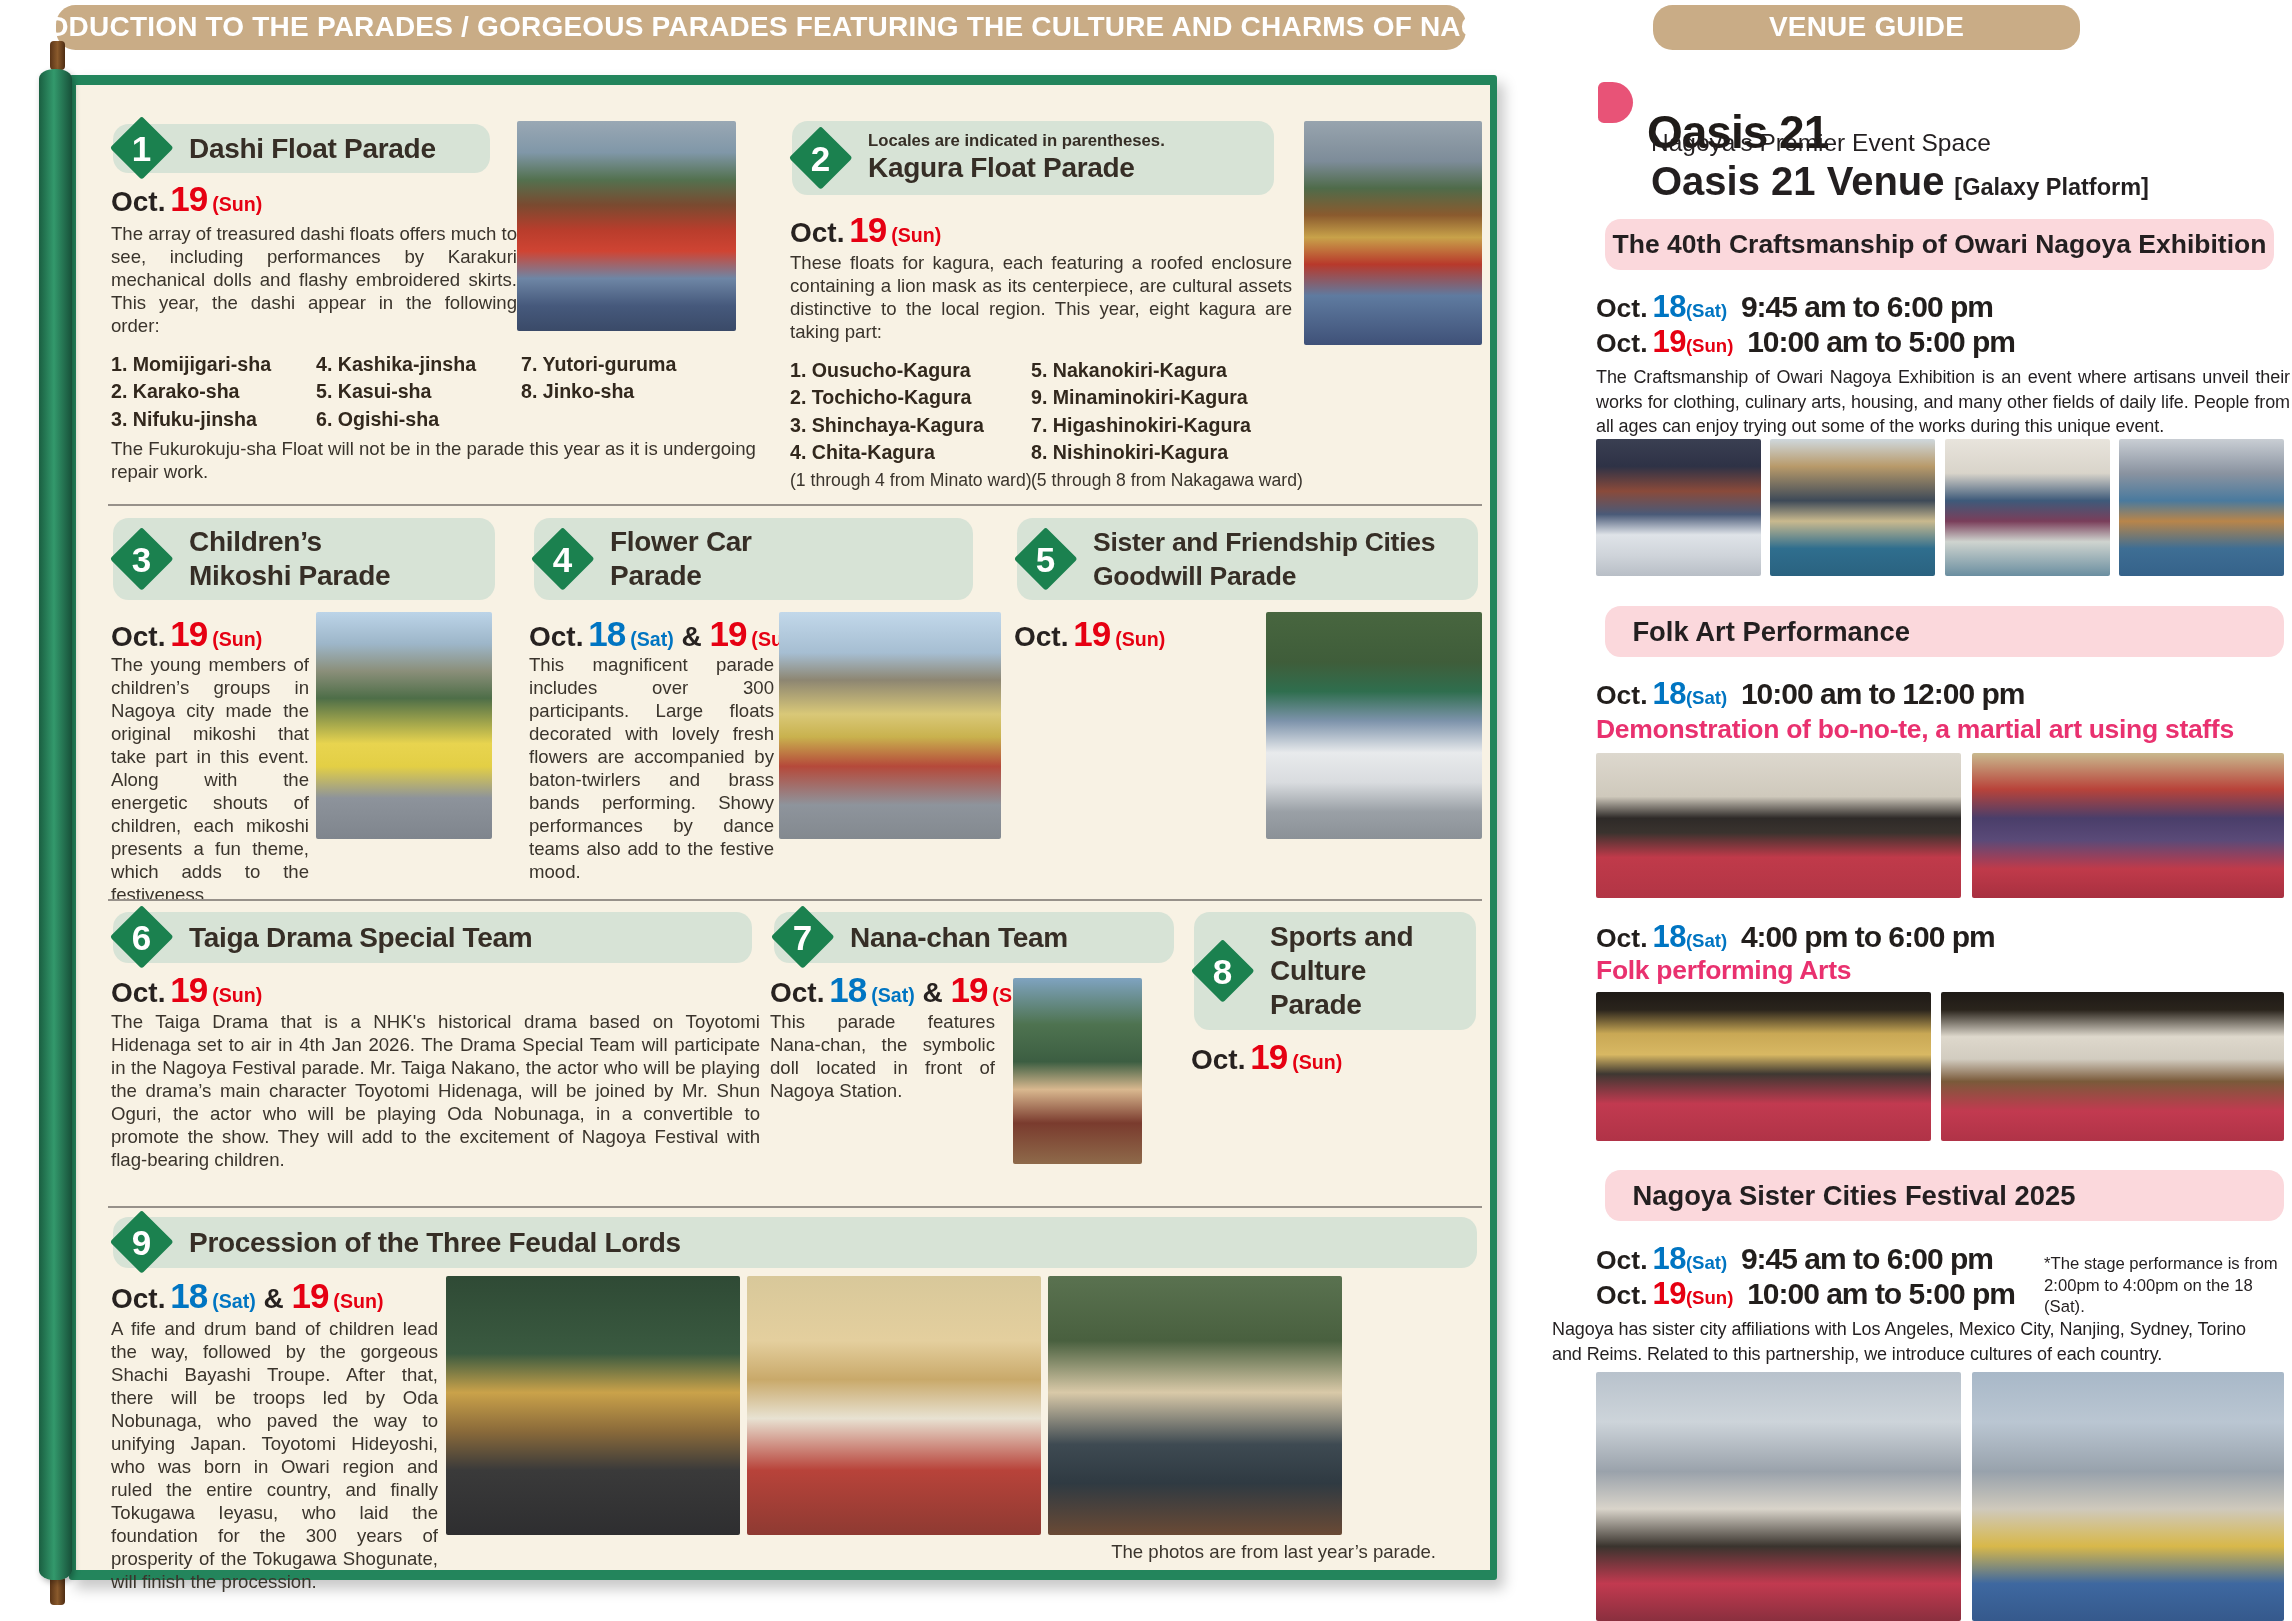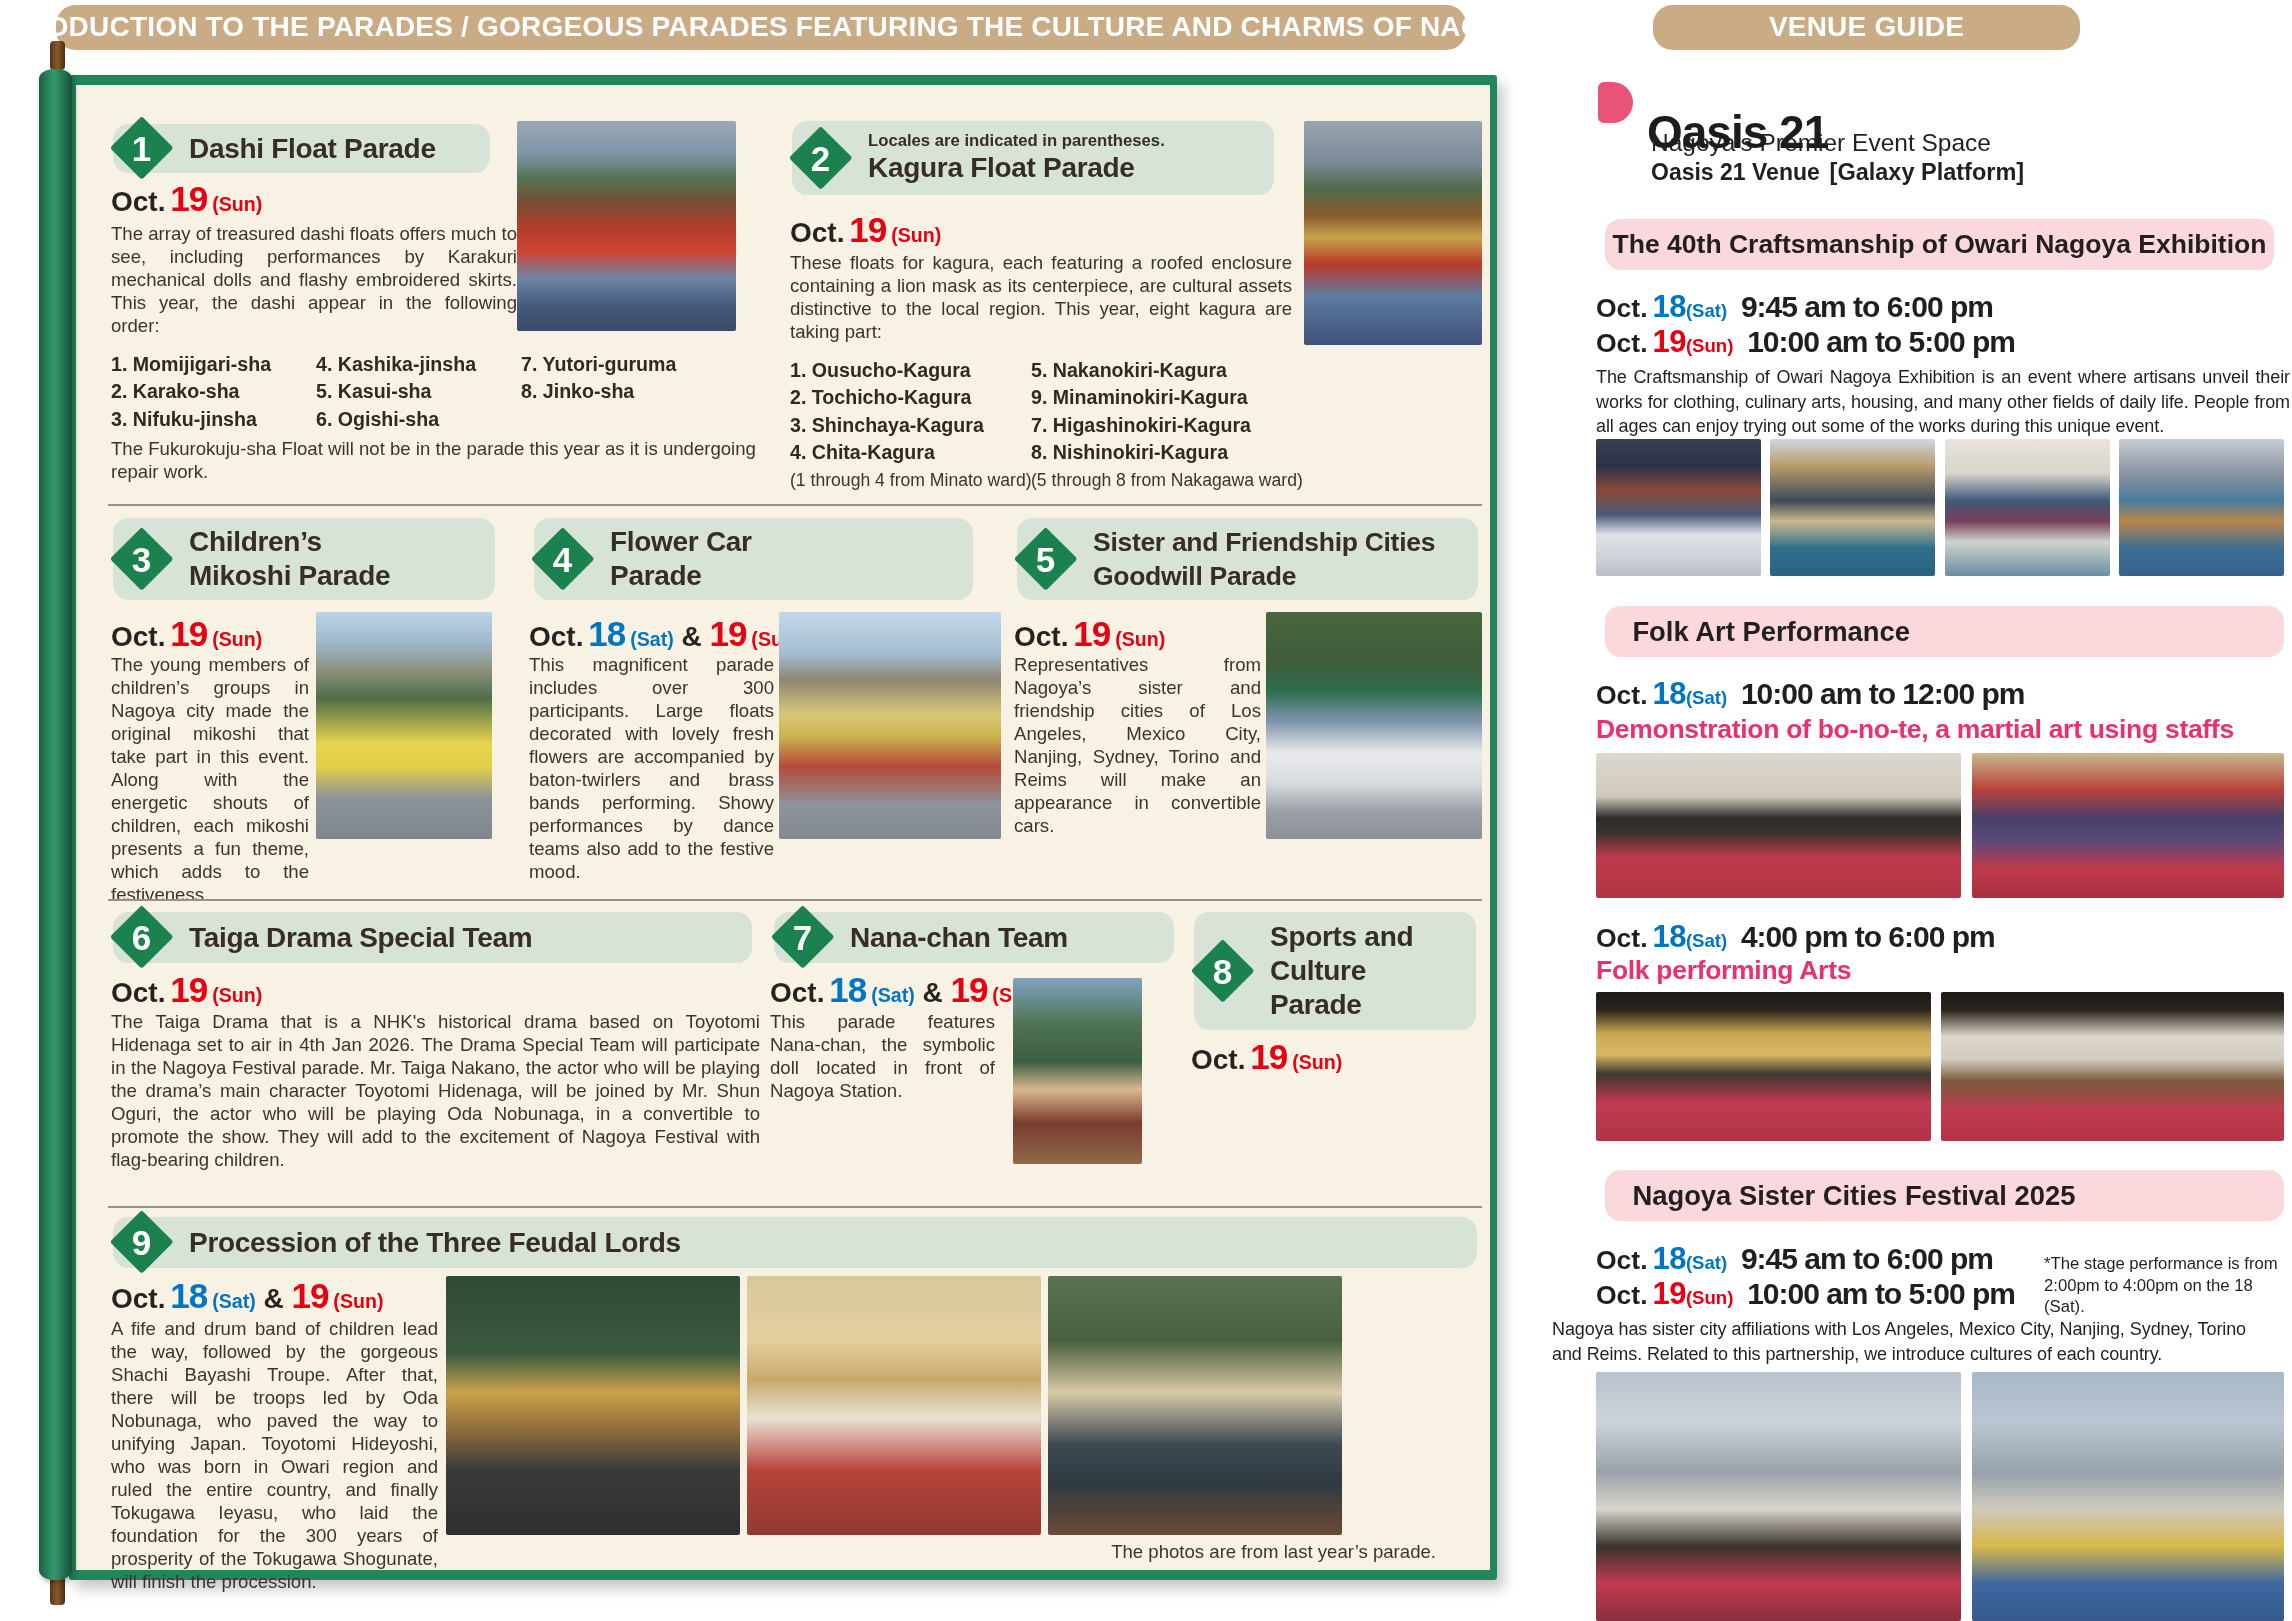--- a/index.html
+++ b/index.html
@@ -61,21 +61,21 @@
   .ph-bo2{background:linear-gradient(180deg,#c9b98e 0%,#b8433a 25%,#4a3e6a 45%,#5a4a78 60%,#c03a4a 80%,#a83040 100%);}
   .ph-folk1{background:linear-gradient(180deg,#1e1a16 0%,#2a241c 12%,#c9a855 28%,#d8b863 42%,#3e3832 55%,#c23a50 75%,#b03347 100%);}
   .ph-folk2{background:linear-gradient(180deg,#1e1a16 0%,#2a241c 12%,#ded8cc 30%,#d2ccc0 45%,#7a5a3a 60%,#c23a50 80%,#b03347 100%);}
   .ph-sc1{background:linear-gradient(180deg,#b8c2cc 0%,#cdd4da 20%,#9aa2ab 40%,#d9d4ca 55%,#3a342e 70%,#c23a50 85%,#8a2f3e 100%);}
   .ph-sc2{background:linear-gradient(180deg,#a8b8c8 0%,#bac6d2 20%,#98a2ac 40%,#cfc9bc 55%,#d8b84a 70%,#3e68a0 85%,#35598c 100%);}
   
   .bullet{position:absolute;left:1598px;top:82px;width:35px;height:41px;background:#e85377;border-radius:5.9px 20.6px 20.6px 5.9px;}
   .oasis{position:absolute;left:1647px;top:65px;font-size:46px;font-weight:bold;color:#1f1b18;letter-spacing:-1px;white-space:nowrap;margin-top:40px;}
   .tagline{position:absolute;left:1651px;top:129px;font-size:24.5px;color:#231f20;white-space:nowrap;}
   .venue{position:absolute;left:1651px;top:159px;display:flex;align-items:baseline;gap:9.8px;font-weight:bold;color:#231f20;white-space:nowrap;}
-  .venue .vl{font-size:23px;}
+  .venue .vl{font-size:40px;}
   .venue .br{font-size:23.5px;}
   .rb{position:absolute;background:#fbd8dc;border-radius:15.7px;display:flex;align-items:center;
       font-weight:bold;font-size:27.4px;color:#231f20;white-space:nowrap;box-sizing:border-box;}
   .rb.center{justify-content:center;font-size:26.5px;}
   .rb.leftpad{padding-left:27.4px;}
   .rdl{position:absolute;display:flex;align-items:baseline;font-weight:bold;color:#221e1c;white-space:nowrap;}
   .rdl .m{font-size:26.5px;margin-right:4.9px;}
   .rdl .d{font-size:31px;letter-spacing:-0.5px;}
   .rdl .w{font-size:18.6px;}
   .rdl .tm{font-size:30px;margin-left:13.7px;letter-spacing:-1px;}
@@ -199,21 +199,20 @@
       <span class="n">5</span>
     </div>
     <div class="t small5">Sister and Friendship Cities</div>
     <div class="t small5">Goodwill Parade</div>
   </div>
   <div class="dl" style="left:1014px;top:614px">
     <span class="m">Oct.</span>
     <span class="d red">19</span>
     <span class="w red">(Sun)</span>
   </div>
-  <div class="bt" style="left:1014px;top:653px;width:247px">Representatives from Nagoya’s sister and friendship cities of Los Angeles, Mexico City, Nanjing, Sydney, Torino and Reims will make an appearance in convertible cars.</div>
   <div class="ph ph-goodwill" style="left:1266px;top:612px;width:216px;height:227px"></div>
 
   <div class="hr" style="top:899px"></div>
 
   <div class="pill" style="left:113px;top:912px;width:639px;height:51px">
     <div class="dia">
       <span class="sq"></span>
       <span class="n">6</span>
     </div>
     <div class="t">Taiga Drama Special Team</div>

